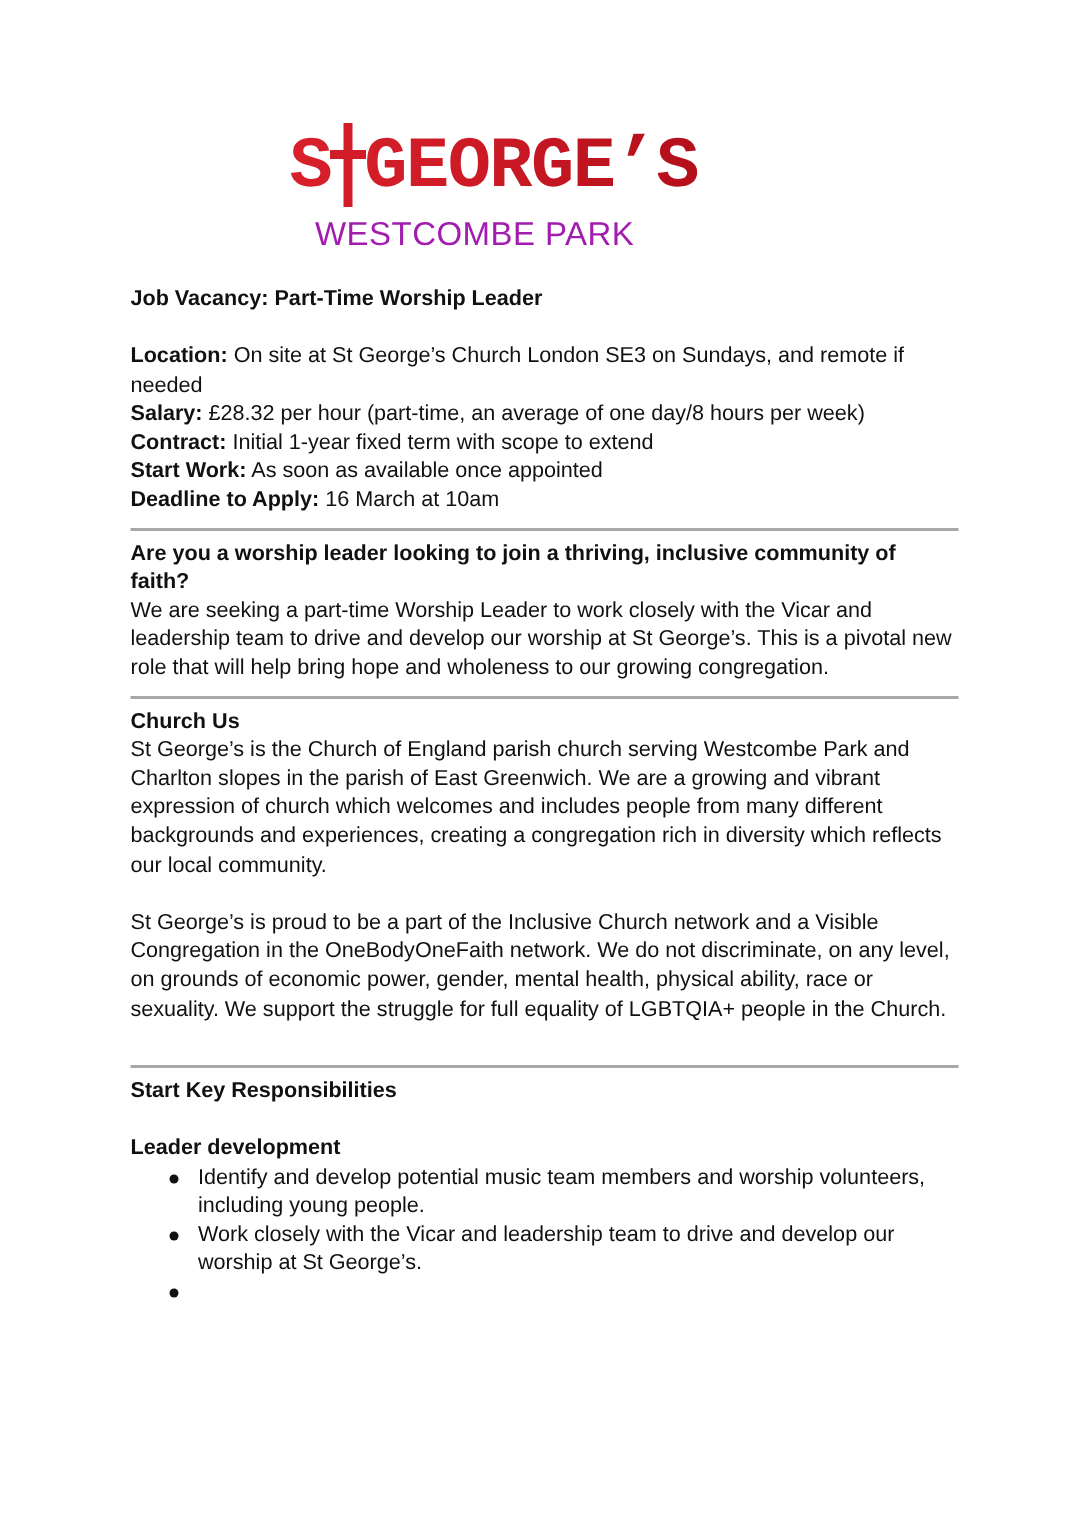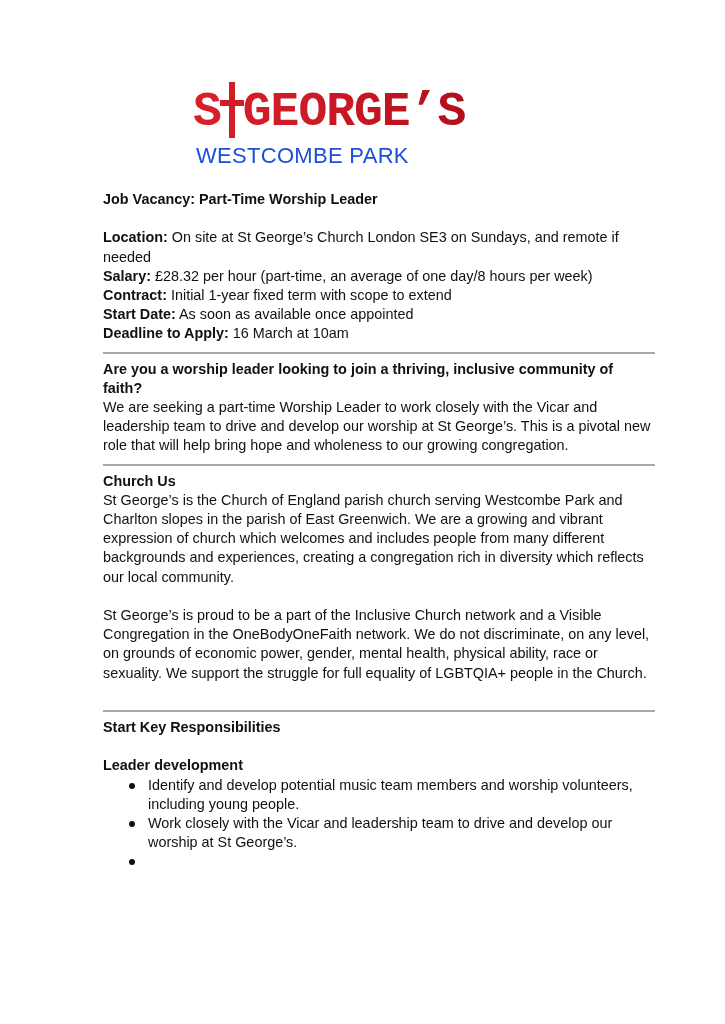--- a/index.html
+++ b/index.html
@@ -58,37 +58,36 @@
       content: "";
       position: absolute;
       left: 0px;
       top: 18px;
       width: 24px;
       height: 6px;
       background: #d21d29;
     }
     .logo-sub {
       position: absolute;
-      left: 3px;
+      left: 17px;
       top: 62px;
       font-family: "Liberation Sans", sans-serif;
       font-size: 22px;
       line-height: 24px;
-      color: #1d4ed8;
+      color: #a21caf;
       letter-spacing: 0.3px;
       white-space: nowrap;
     }
     .doc {
       position: absolute;
       left: 87px;
       top: 190px;
       width: 552px;
       font-size: 14.4px;
       line-height: 19.2px;
-      margin-left: 16px;
     }
     .doc p {
       margin: 0;
     }
     .b {
       font-weight: bold;
     }
     .gap {
       height: 19.2px;
     }
@@ -126,21 +125,21 @@
 </div>
 
 <div class="doc">
   <p class="b">Job Vacancy: Part-Time Worship Leader</p>
   <div class="gap"></div>
 
   <div>
     <p><span class="b">Location:</span><span> On site at St George’s Church London SE3 on Sundays, and remote if needed</span></p>
     <p><span class="b">Salary:</span><span> £28.32 per hour (part-time, an average of one day/8 hours per week)</span></p>
     <p><span class="b">Contract:</span><span> Initial 1-year fixed term with scope to extend</span></p>
-    <p><span class="b">Start Date:</span><span> As soon as available once appointed</span></p>
+    <p><span class="b">Start Work:</span><span> As soon as available once appointed</span></p>
     <p><span class="b">Deadline to Apply:</span><span> 16 March at 10am</span></p>
   </div>
 
   <div class="rule"></div>
 
   <div>
     <p class="b">Are you a worship leader looking to join a thriving, inclusive community of faith?</p>
     <p>We are seeking a part-time Worship Leader to work closely with the Vicar and leadership team to drive and develop our worship at St George’s. This is a pivotal new role that will help bring hope and wholeness to our growing congregation.</p>
   </div>
 

